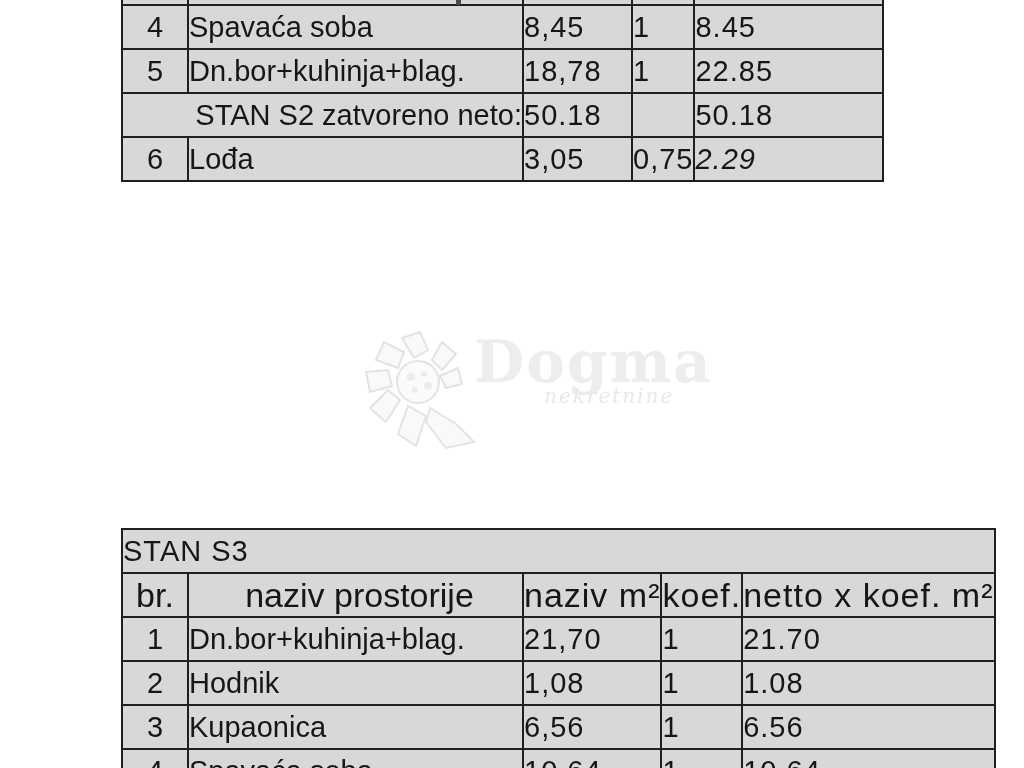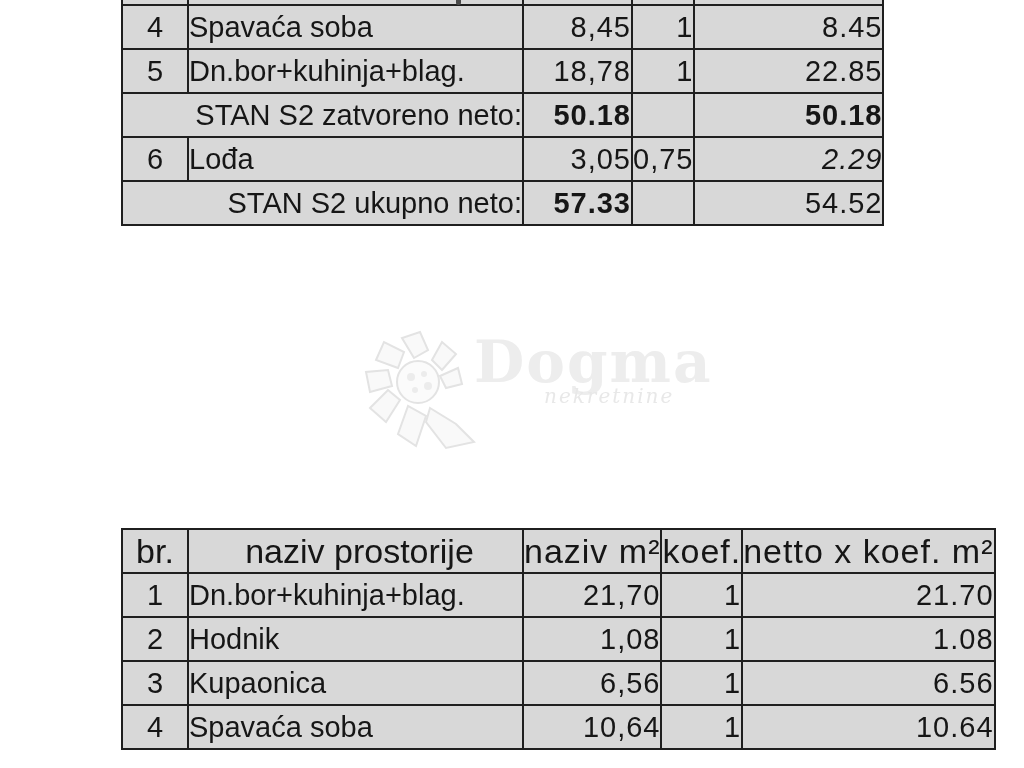--- a/index.html
+++ b/index.html
@@ -24,26 +24,26 @@
     font-size:29px;
     line-height:1;
     white-space:nowrap;
     overflow:visible;
   }
   #s2{left:121px;top:-36px;}
   #s3{left:121px;top:528px;}
 
   td.c-br{text-align:center;}
   td.c-name{text-align:left;padding-left:12px;}
-  td.c-num{text-align:right;letter-spacing:1px;}
+  td.c-num{text-align:left;letter-spacing:1px;}
   td.c-label{text-align:right;padding-right:3px;margin-top:8px;}
 
   tr.cut td{border-top:none;height:40px;}
 
-  td.box-thick{border:4px solid #0d0d0d;font-weight:bold;}
+  td.box-thick{border:4px solid #0d0d0d;}
   td.side-thick{border-left:4px solid #0d0d0d;border-right:4px solid #0d0d0d;font-style:italic;}
   td.ukup-res{border-left:4px solid #0d0d0d;border-right:4px solid #0d0d0d;border-bottom:4px solid #0d0d0d;}
 
   td.t-title{
     text-align:left;padding-left:12px;
     font-size:36px;letter-spacing:1px;height:40px;
   }
   tr.head td{font-size:34px;height:42px;}
   tr.head td.c-name{text-align:center;padding-left:8px;}
 
@@ -107,26 +107,20 @@
       <td class="c-num"></td>
       <td class="c-num box-thick">50.18</td>
     </tr>
     <tr>
       <td class="c-br">6</td>
       <td class="c-name">Lođa</td>
       <td class="c-num">3,05</td>
       <td class="c-num">0,75</td>
       <td class="c-num side-thick">2.29</td>
     </tr>
-    <tr>
-      <td class="c-label" colspan="2">STAN S2 ukupno neto:</td>
-      <td class="c-num box-thick">57.33</td>
-      <td class="c-num"></td>
-      <td class="c-num ukup-res">54.52</td>
-    </tr>
   </tbody>
     </table>
 
   <span class="descender"></span>
 
   <div class="watermark">
     <svg class="wm-logo" width="120" height="122" viewBox="0 0 120 122">
       <g stroke="#e3e3e3" stroke-width="2" fill="#f9f9f9">
         <path d="M52 28 L40 8 L58 2 L66 20 Z"></path>
         <path d="M36 38 L14 30 L22 12 L42 22 Z"></path>
@@ -151,20 +145,23 @@
 
   <table class="doc" id="s3">
     <colgroup>
       <col style="width:66px">
         <col style="width:335px">
         <col style="width:109px">
         <col style="width:61px">
         <col style="width:189px">
     </colgroup>
     <tbody>
+        <tr>
+      <td class="t-title" colspan="5">STAN S3</td>
+    </tr>
     <tr class="head">
       <td class="c-br">br.</td>
       <td class="c-name">naziv prostorije</td>
       <td class="c-num">naziv m²</td>
       <td class="c-num">koef.</td>
       <td class="c-num">netto x koef. m²</td>
     </tr>
     <tr>
       <td class="c-br">1</td>
       <td class="c-name">Dn.bor+kuhinja+blag.</td>

